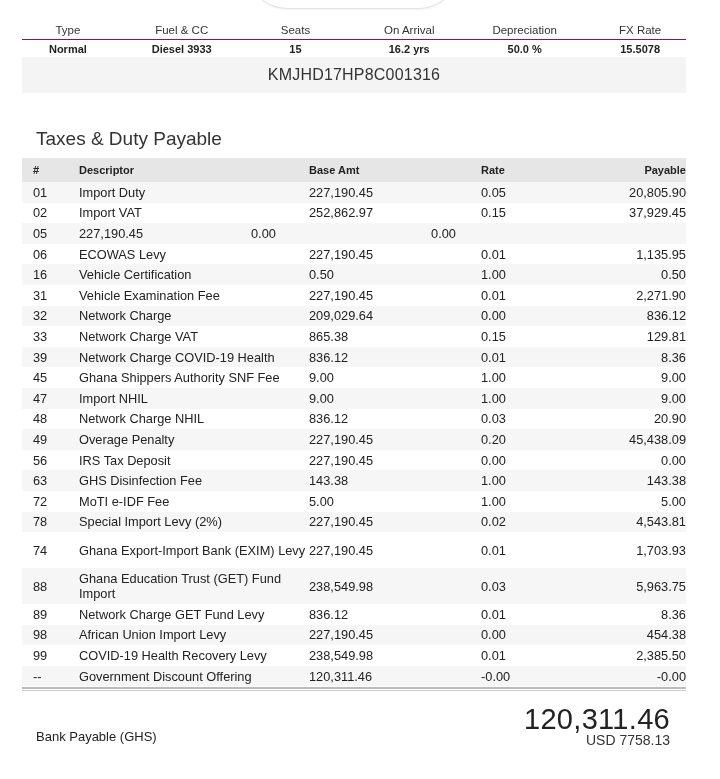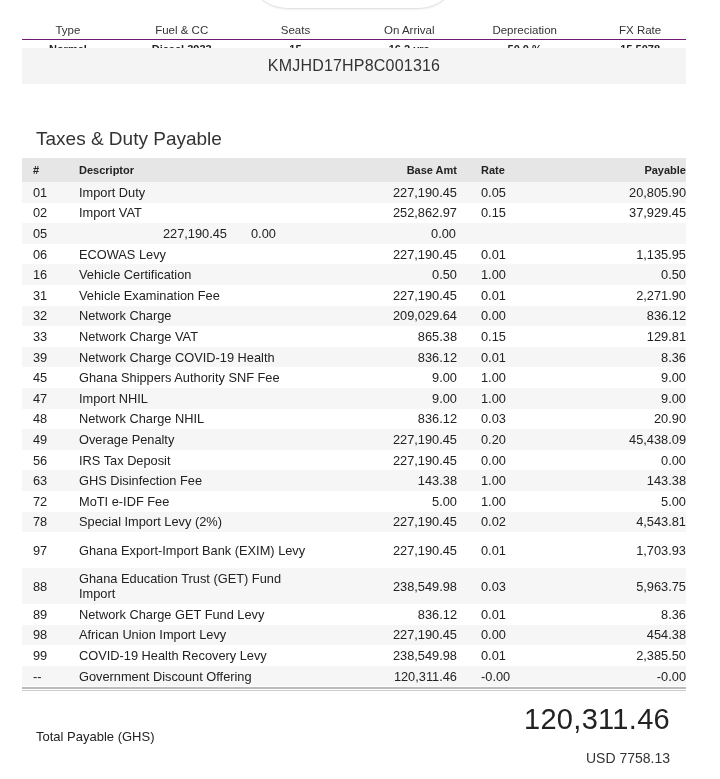--- a/index.html
+++ b/index.html
@@ -17,51 +17,51 @@
   }
   .summary-labels, .summary-values {
     display: flex; height: 18px; align-items: center; gap: 22px;
   }
   .summary-labels { font-size: 11.5px; color: #333; height: 19px; }
   .summary-values { font-size: 11px; font-weight: bold; color: #222; height: 17px; border-top: 1px solid #701a75; }
   .summary .cell { text-align: center; }
   .c0 { width: 110px; } .c1 { width: 110px; } .c2 { width: 110px; }
   .c3 { width: 110px; } .c4 { width: 114px; } .c5 { width: 110px; }
   .vin-bar {
-    position: absolute; left: 22px; top: 48px; width: 664px; height: 36px;
+    position: absolute; left: 22px; top: 57px; width: 664px; height: 36px;
     background: #f4f4f4; display: flex; align-items: center; justify-content: center;
     font-size: 16px; color: #333; letter-spacing: 0.2px;
   }
   .section-title {
     position: absolute; left: 36px; top: 128px; font-size: 19px; color: #333;
   }
   .table {
     position: absolute; left: 22px; top: 158px; width: 664px;
     font-size: 12.8px; color: #222;
   }
   .row { display: flex; align-items: center; height: 20.6px; }
   .row.tall { height: 36px; }
   .row.header { height: 24px; background: #e6e6e6; font-weight: bold; font-size: 11px; }
   .row.alt { background: #f6f6f6; }
   .col-num { width: 57px; padding-left: 11px; box-sizing: border-box; }
   .col-desc { width: 230px; line-height: 15px; }
-  .col-base { width: 148px; text-align: right; }
+  .col-base { width: 148px; text-align: left; }
   .col-rate { width: 70px; padding-left: 24px; box-sizing: content-box; }
   .col-pay { width: 135px; text-align: right; }
   .table-end {
     height: 0; border-top: 2px solid #bbb; border-bottom: 1px solid #ccc; margin-top: 1px; padding-top: 1px;
   }
   .total-label {
     position: absolute; left: 36px; top: 729px; font-size: 13px; color: #222;
   }
   .total-amount {
     position: absolute; right: 50px; top: 703px; font-size: 29px; color: #222; letter-spacing: 0.3px;
   }
   .total-usd {
-    position: absolute; right: 50px; top: 750px; font-size: 14px; color: #333;
+    position: absolute; right: 50px; top: 732px; font-size: 14px; color: #333;
   }
 </style>
 </head>
 <body>
 
 <div class="top-card"></div>
 
 <div class="summary">
   <div class="summary-labels">
     <div class="cell c0">Type</div>
@@ -208,21 +208,21 @@
         <div class="col-pay">5.00</div>
       </div>
       <div class="row alt">
         <div class="col-num">78</div>
         <div class="col-desc">Special Import Levy (2%)</div>
         <div class="col-base">227,190.45</div>
         <div class="col-rate">0.02</div>
         <div class="col-pay">4,543.81</div>
       </div>
       <div class="row tall">
-        <div class="col-num">97</div>
+        <div class="col-num">74</div>
         <div class="col-desc">Ghana Export-Import Bank (EXIM) Levy</div>
         <div class="col-base">227,190.45</div>
         <div class="col-rate">0.01</div>
         <div class="col-pay">1,703.93</div>
       </div>
       <div class="row alt tall">
         <div class="col-num">88</div>
         <div class="col-desc">Ghana Education Trust (GET) Fund Import</div>
         <div class="col-base">238,549.98</div>
         <div class="col-rate">0.03</div>
@@ -253,15 +253,15 @@
         <div class="col-num">--</div>
         <div class="col-desc">Government Discount Offering</div>
         <div class="col-base">120,311.46</div>
         <div class="col-rate">-0.00</div>
         <div class="col-pay">-0.00</div>
       </div>
     </div>
   <div class="table-end"></div>
 </div>
 
-<div class="total-label">Total Payable (GHS)</div>
+<div class="total-label">Bank Payable (GHS)</div>
 <div class="total-amount">120,311.46</div>
 <div class="total-usd">USD 7758.13</div>
 
 </body></html>

